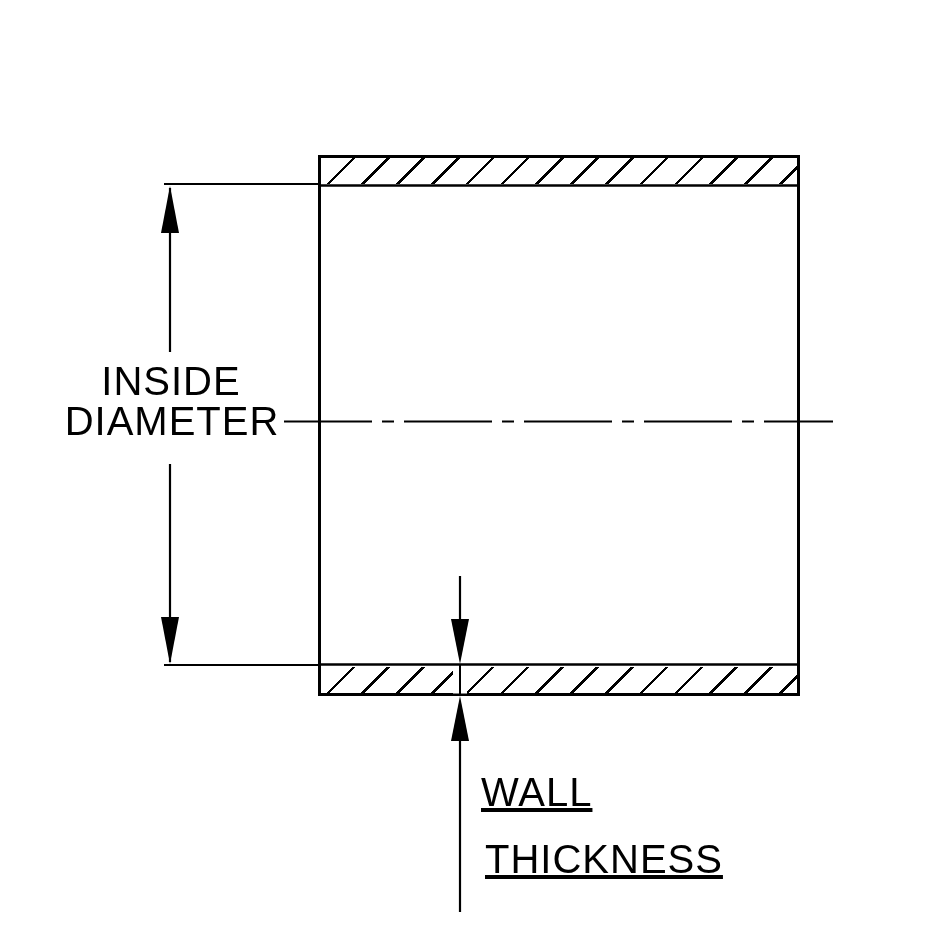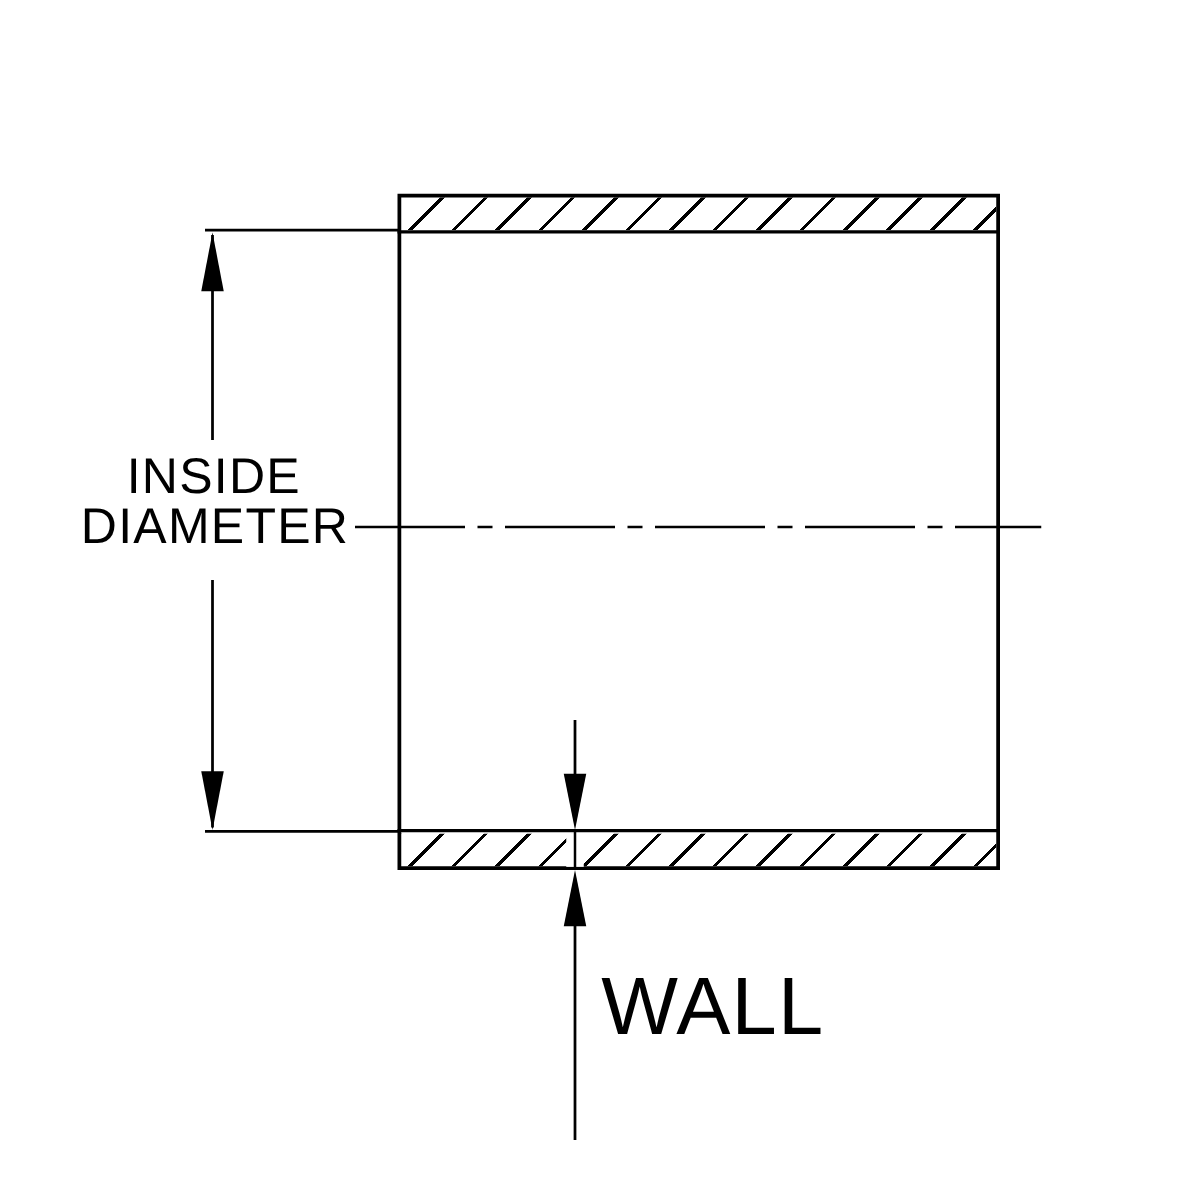--- a/index.html
+++ b/index.html
@@ -45,22 +45,23 @@
     text-align: right;
   }
   .label-id {
     font-size: 40px;
     letter-spacing: 1px;
     transform: translateX(-50%);
   }
   #lbl-inside    { left: 171px; top: 361px; }
   #lbl-diameter  { left: 172px; top: 401px; }
   .label-wt {
-    font-size: 65px;
+    font-size: 40px;
     letter-spacing: 1px;
+    text-decoration: underline;
   }
   #lbl-wall      { left: 481px; top: 772px; }
   #lbl-thickness { left: 485px; top: 839px; }
 </style>
 </head>
 <body>
 
 <div class="stage">
 
   <div class="hatch hatch-top"></div>
@@ -90,14 +91,15 @@
     <line x1="460" y1="664" x2="460" y2="696" stroke="#000" stroke-width="2"></line>
 
     <polygon points="460,696 451,741 469,741" fill="#000"></polygon>
     <line x1="460" y1="739" x2="460" y2="912" stroke="#000" stroke-width="2.2"></line>
   </svg>
 
   <div class="label label-id" id="lbl-inside">INSIDE</div>
   <div class="label label-id" id="lbl-diameter">DIAMETER</div>
 
   <div class="label label-wt" id="lbl-wall">WALL</div>
+  <div class="label label-wt" id="lbl-thickness">THICKNESS</div>
 
 </div>
 
 </body></html>

